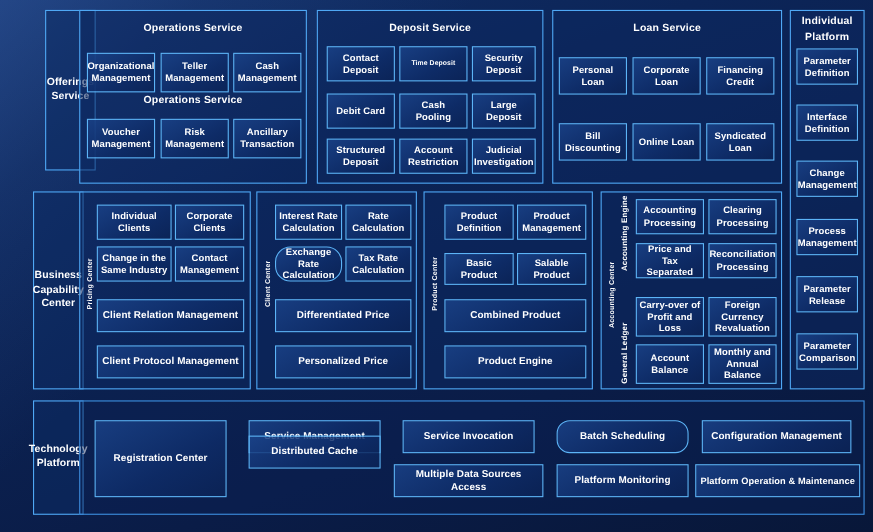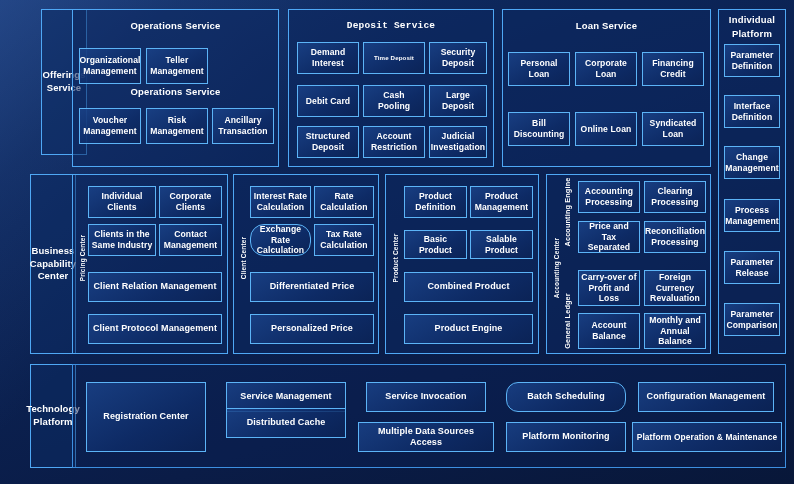--- a/index.html
+++ b/index.html
@@ -110,29 +110,30 @@
   <div class="rowlabel" style="left:30px; top:174px; width:46px; height:180px;">Business Capability Center</div>
 
   <div class="rowlabel" style="left:30px; top:364px; width:46px; height:104px;">Technology Platform</div>
 
   <div class="panel" style="left:72px; top:9px; width:207px; height:158px;"></div>
   <div class="grouptitle" style="left:72px; top:20px; width:207px;">Operations Service</div>
   <div class="grouptitle" style="left:72px; top:86px; width:207px;">Operations Service</div>
 
   <div class="tile" style="left:79px; top:48px; width:62px; height:36px;">Organizational Management</div>
   <div class="tile" style="left:146px; top:48px; width:62px; height:36px;">Teller Management</div>
+  <div class="tile" style="left:212px; top:48px; width:62px; height:36px;">Cash Management</div>
 
   <div class="tile" style="left:79px; top:108px; width:62px; height:36px;">Voucher Management</div>
   <div class="tile" style="left:146px; top:108px; width:62px; height:36px;">Risk Management</div>
   <div class="tile" style="left:212px; top:108px; width:62px; height:36px;">Ancillary Transaction</div>
 
   <div class="panel" style="left:288px; top:9px; width:206px; height:158px;"></div>
-  <div class="grouptitle" style="left:288px; top:20px; width:206px;font-family:Liberation Mono, monospace;">Deposit Service</div>
-
-  <div class="tile" style="left:297px; top:42px; width:62px; height:32px;">Demand Interest</div>
+  <div class="grouptitle" style="left:288px; top:20px; width:206px;">Deposit Service</div>
+
+  <div class="tile" style="left:297px; top:42px; width:62px; height:32px;">Contact Deposit</div>
   <div class="tile tiny" style="left:363px; top:42px; width:62px; height:32px;">Time Deposit</div>
   <div class="tile" style="left:429px; top:42px; width:58px; height:32px;">Security Deposit</div>
 
   <div class="tile" style="left:297px; top:85px; width:62px; height:32px;">Debit Card</div>
   <div class="tile" style="left:363px; top:85px; width:62px; height:32px;">Cash Pooling</div>
   <div class="tile" style="left:429px; top:85px; width:58px; height:32px;">Large Deposit</div>
 
   <div class="tile" style="left:297px; top:126px; width:62px; height:32px;">Structured Deposit</div>
   <div class="tile" style="left:363px; top:126px; width:62px; height:32px;">Account Restriction</div>
   <div class="tile" style="left:429px; top:126px; width:58px; height:32px;">Judicial Investigation</div>
@@ -157,21 +158,21 @@
   <div class="tile" style="left:724px; top:146px; width:56px; height:33px;">Change Management</div>
   <div class="tile" style="left:724px; top:199px; width:56px; height:33px;">Process Management</div>
   <div class="tile" style="left:724px; top:251px; width:56px; height:33px;">Parameter Release</div>
   <div class="tile" style="left:724px; top:303px; width:56px; height:33px;">Parameter Comparison</div>
 
   <div class="panel" style="left:72px; top:174px; width:156px; height:180px;"></div>
   <div class="vlabel" style="left:52px; top:252px; width:60px; height:12px;">Pricing Center</div>
 
   <div class="tile" style="left:88px; top:186px; width:68px; height:32px;">Individual Clients</div>
   <div class="tile" style="left:159px; top:186px; width:63px; height:32px;">Corporate Clients</div>
-  <div class="tile" style="left:88px; top:224px; width:68px; height:32px;">Clients in the Same Industry</div>
+  <div class="tile" style="left:88px; top:224px; width:68px; height:32px;">Change in the Same Industry</div>
   <div class="tile" style="left:159px; top:224px; width:63px; height:32px;">Contact Management</div>
   <div class="tile wide" style="left:88px; top:272px; width:134px; height:30px;">Client Relation Management</div>
   <div class="tile wide" style="left:88px; top:314px; width:134px; height:30px;">Client Protocol Management</div>
 
   <div class="panel" style="left:233px; top:174px; width:146px; height:180px;"></div>
   <div class="vlabel" style="left:214px; top:252px; width:58px; height:12px;">Client Center</div>
 
   <div class="tile" style="left:250px; top:186px; width:61px; height:32px;">Interest Rate Calculation</div>
   <div class="tile" style="left:314px; top:186px; width:60px; height:32px;">Rate Calculation</div>
   <div class="tile" style="left:250px; top:224px; width:61px; height:32px;border-radius:14px;">Exchange Rate Calculation</div>
@@ -203,21 +204,21 @@
   <div class="tile" style="left:578px; top:270px; width:62px; height:36px;">Carry-over of Profit and Loss</div>
   <div class="tile" style="left:644px; top:270px; width:62px; height:36px;">Foreign Currency Revaluation</div>
   <div class="tile" style="left:578px; top:313px; width:62px; height:36px;">Account Balance</div>
   <div class="tile" style="left:644px; top:313px; width:62px; height:36px;">Monthly and Annual Balance</div>
 
   <div class="panel panel-outer" style="left:72px; top:364px; width:714px; height:104px;"></div>
 
   <div class="tile wide" style="left:86px; top:382px; width:120px; height:70px;">Registration Center</div>
 
   <div class="tile wide" style="left:226px; top:382px; width:120px; height:30px;">Service Management</div>
-  <div class="tile wide" style="left:226px; top:408px; width:120px; height:30px;">Distributed Cache</div>
+  <div class="tile wide" style="left:226px; top:396px; width:120px; height:30px;">Distributed Cache</div>
 
   <div class="tile wide" style="left:366px; top:382px; width:120px; height:30px;">Service Invocation</div>
   <div class="tile wide" style="left:358px; top:422px; width:136px; height:30px;">Multiple Data Sources Access</div>
 
   <div class="tile wide" style="left:506px; top:382px; width:120px; height:30px;border-radius:12px;">Batch Scheduling</div>
   <div class="tile wide" style="left:506px; top:422px; width:120px; height:30px;">Platform Monitoring</div>
 
   <div class="tile wide" style="left:638px; top:382px; width:136px; height:30px;">Configuration Management</div>
   <div class="tile" style="left:632px; top:422px; width:150px; height:30px; font-size:8.4px;">Platform Operation &amp; Maintenance</div>
 

